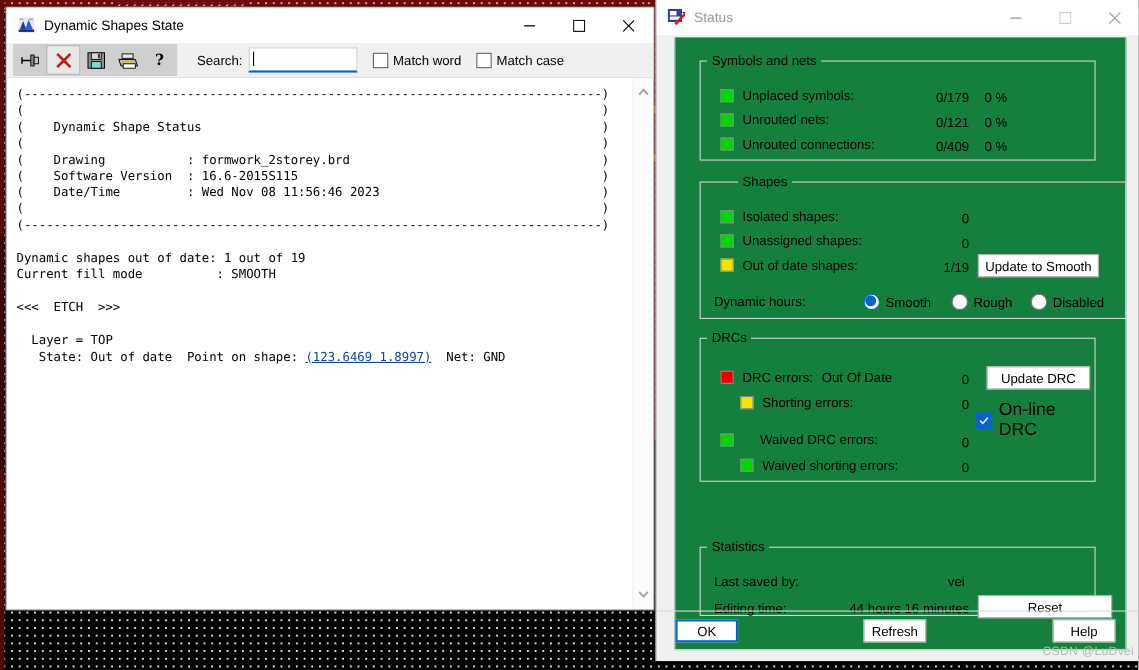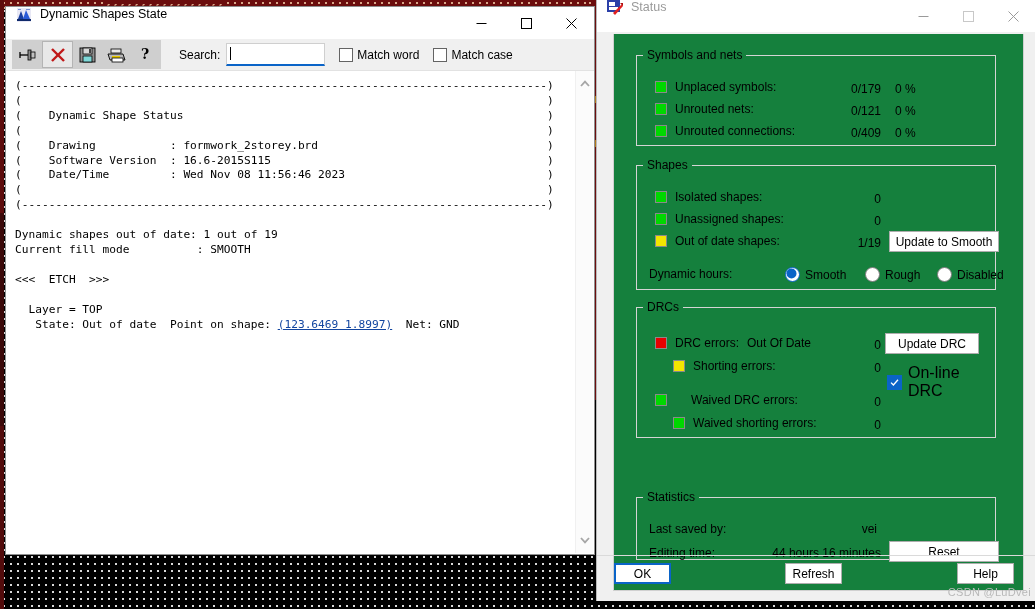--- a/index.html
+++ b/index.html
@@ -55,21 +55,21 @@
   
   .window {
     position: absolute;
     background: #ffffff;
     box-shadow: 0 0 0 1px #9a9a9a;
   }
   .titlebar {
     height: 32px;
     background: #ffffff;
     display: flex;
-    align-items: flex-start;
+    align-items: center;
     position: relative;
   }
   .titlebar .app-icon {
     width: 16px; height: 16px;
     margin-left: 10px; margin-right: 8px;
     flex: none;
   }
   .titlebar .title-text {
     font-size: 12.5px;
     color: #000000;
@@ -538,21 +538,21 @@
         <span class="pct" style="left:258px; top:42px;">0 %</span>
 
         <div class="row" style="left:18px; top:62px;">
           <span class="led green"></span>
           <span class="lbl">Unrouted connections:</span>
         </div>
         <span class="val" style="left:200px; top:64px; width:44px;">0/409</span>
         <span class="pct" style="left:258px; top:64px;">0 %</span>
       </fieldset>
 
-      <fieldset class="group" style="left:22px; top:124px; width:358px; height:130px;">
+      <fieldset class="group" style="left:22px; top:124px; width:358px; height:130px;padding-left:28px;">
         <legend>Shapes</legend>
         <div class="row" style="left:18px; top:18px;">
           <span class="led green"></span>
           <span class="lbl">Isolated shapes:</span>
         </div>
         <span class="val" style="left:200px; top:20px; width:44px;">0</span>
 
         <div class="row" style="left:18px; top:40px;">
           <span class="led green"></span>
           <span class="lbl">Unassigned shapes:</span>
@@ -583,21 +583,21 @@
 
       <fieldset class="group" style="left:22px; top:266px; width:358px; height:136px;">
         <legend>DRCs</legend>
 
         <div class="row" style="left:18px; top:22px;">
           <span class="led red"></span>
           <span class="lbl">DRC errors:</span>
           <span style="margin-left:8px;">Out Of Date</span>
         </div>
         <span class="val" style="left:200px; top:24px; width:44px;">0</span>
-        <button class="winbtn" style="left:248px; top:19px; width:94px; height:21px;">Update DRC</button>
+        <button class="winbtn" style="left:260px; top:19px; width:94px; height:21px;">Update DRC</button>
 
         <div class="row" style="left:36px; top:45px;">
           <span class="led yellow"></span>
           <span class="lbl">Shorting errors:</span>
         </div>
         <span class="val" style="left:200px; top:47px; width:44px;">0</span>
 
         <label class="cbx-wrap" style="left:250px; top:50px;">
           <span class="cbx">
             <svg width="9" height="9" viewBox="0 0 9 9">
@@ -619,21 +619,21 @@
         </div>
         <span class="val" style="left:200px; top:104px; width:44px;">0</span>
       </fieldset>
 
       <fieldset class="group" style="left:22px; top:408px; width:358px; height:68px;margin-top:48px;">
         <legend>Statistics</legend>
         <span class="row" style="left:12px; top:18px;">Last saved by:</span>
         <span class="val" style="left:170px; top:18px; width:70px;">vei</span>
         <span class="row" style="left:12px; top:42px;">Editing time:</span>
         <span class="val" style="left:120px; top:42px; width:124px;">44 hours 16 minutes</span>
-        <button class="winbtn" style="left:252px; top:37px; width:110px; height:21px;">Reset</button>
+        <button class="winbtn" style="left:252px; top:37px; width:122px; height:21px;">Reset</button>
       </fieldset>
 
     </div>
 
     <div class="bottom-sep" style="top:555px; left:0; right:0;"></div>
     <button class="winbtn focused" style="left:17px; top:563px; width:57px; height:21px;">OK</button>
     <button class="winbtn" style="left:188px; top:563px; width:57px; height:21px;">Refresh</button>
     <button class="winbtn" style="left:360px; top:563px; width:57px; height:21px;">Help</button>
 
     <span class="watermark">CSDN @LuDvei</span>

